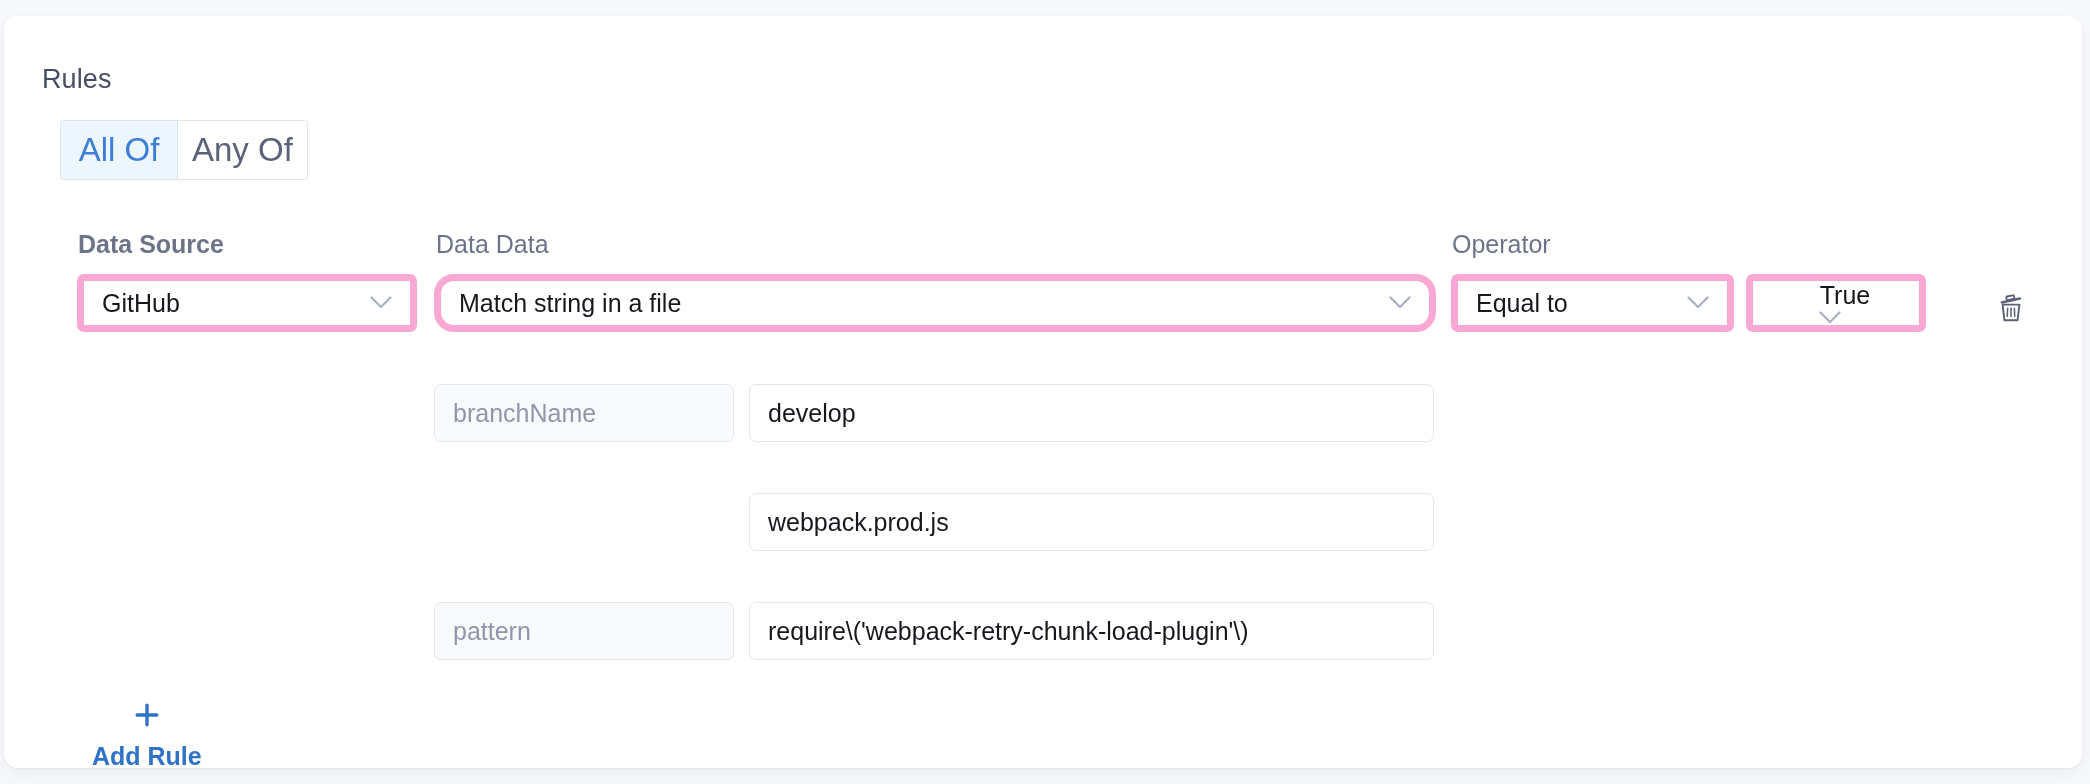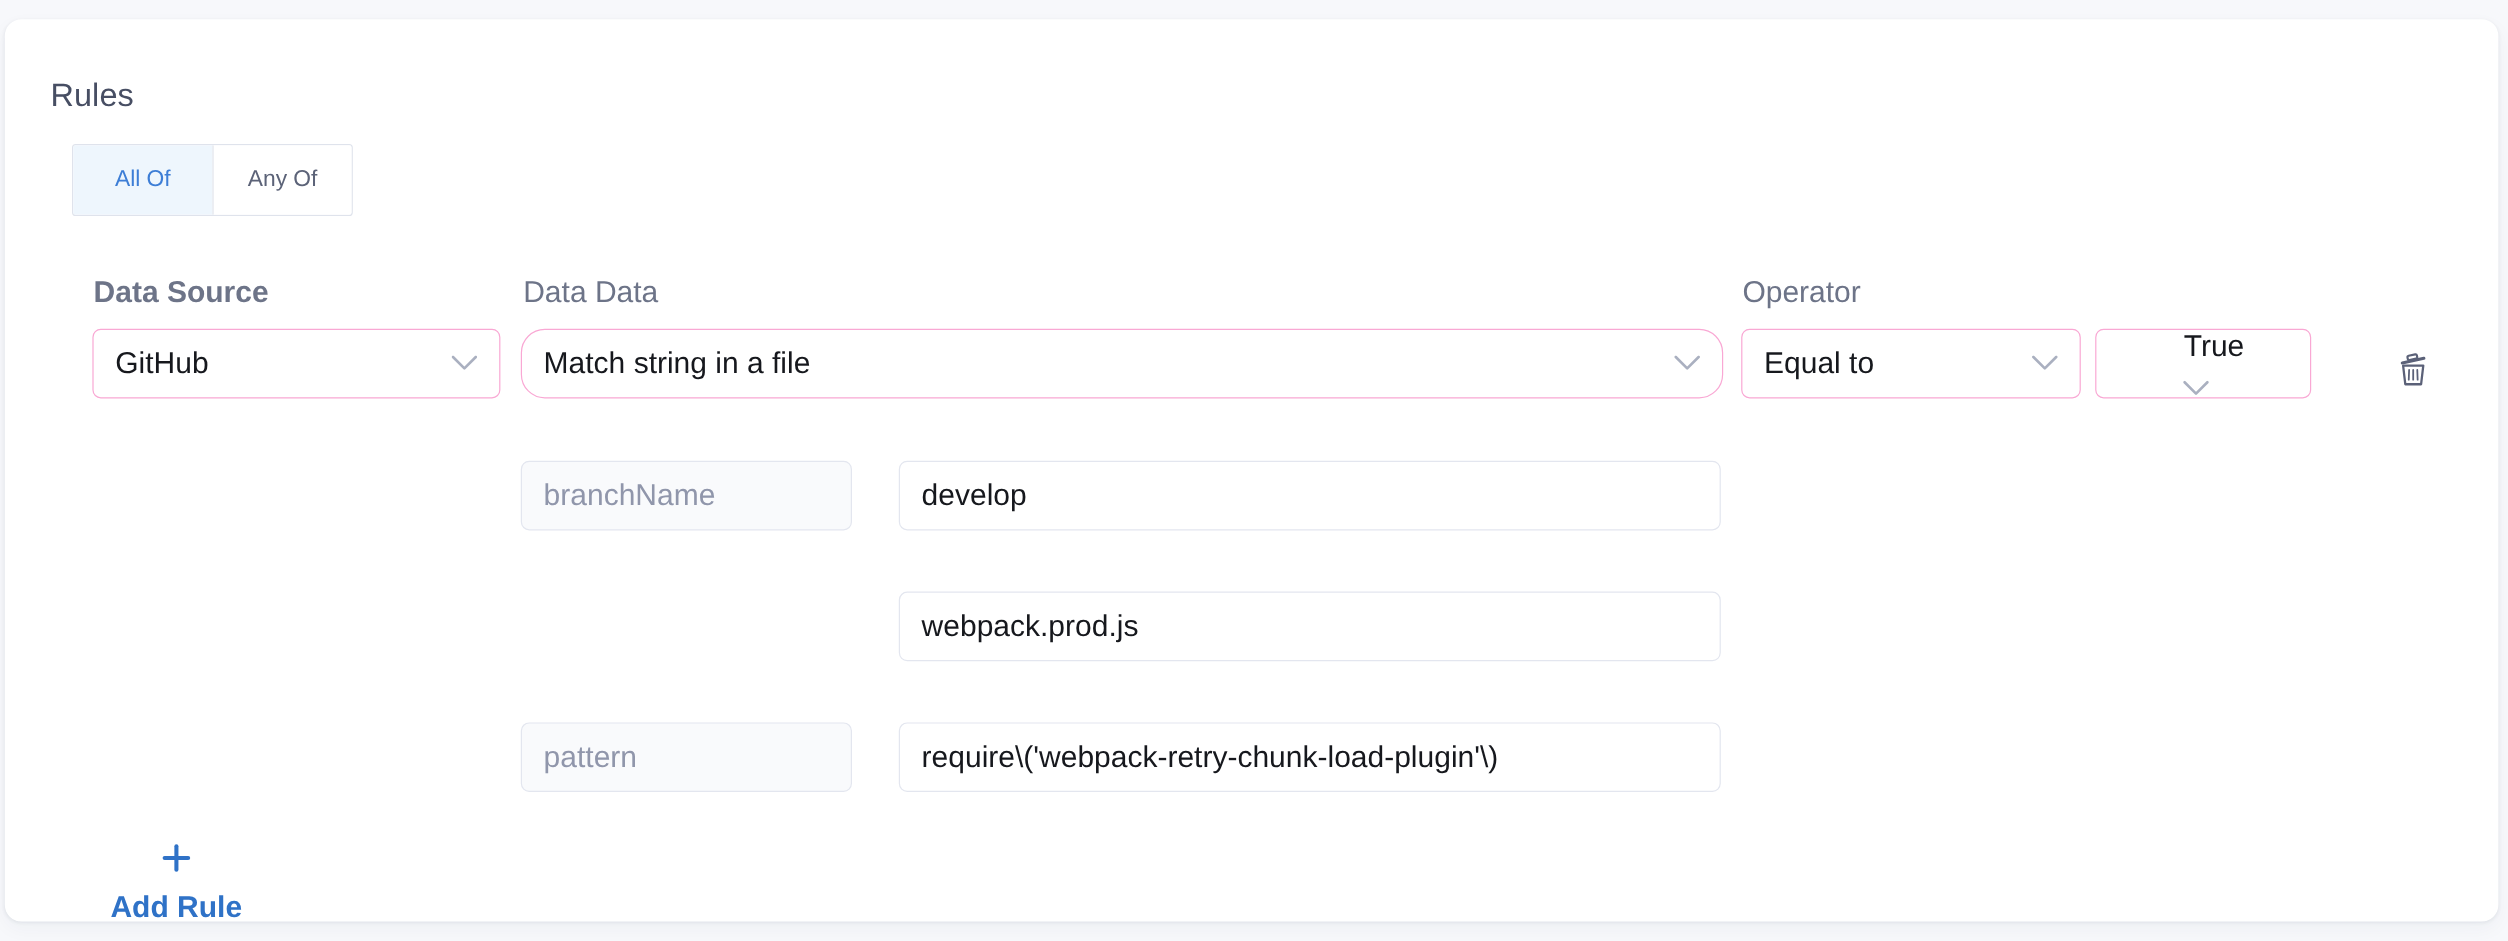--- a/index.html
+++ b/index.html
@@ -40,21 +40,21 @@
     left: 56px; top: 104px;
     display: flex;
     height: 60px;
     border: 1px solid #dfe3ec;
     border-radius: 3px;
     overflow: hidden;
     background: #fff;
   }
   .seg-btn {
     display: flex; align-items: center; justify-content: center;
-    font-size: 19px;
+    font-size: 33px;
     padding: 0 14px;
     min-width: 116px;
     color: #5c6378;
     background: #ffffff;
     cursor: pointer;
     user-select: none;
   }
   .seg-btn + .seg-btn { border-left: 1px solid #dfe3ec; }
   .seg-btn.active {
     background: #eef6fd;
@@ -70,21 +70,21 @@
   }
   .lbl-ds { left: 74px;   top: 214px; font-weight: bold; }
   .lbl-dp { left: 432px;  top: 214px; }
   .lbl-op { left: 1448px; top: 214px; }
 
   
   .ctrl {
     position: absolute;
     height: 58px;
     background: #ffffff;
-    border: 1px solid #f9a8d4;
+    border: 7px solid #f9a8d4;
     border-radius: 7px;
     display: flex;
     align-items: center;
     cursor: pointer;
   }
   .ctrl .val {
     font-size: 25px;
     color: #16181d;
     padding-left: 18px;
     white-space: nowrap;
@@ -122,21 +122,21 @@
 
   
   .param-row { position: absolute; left: 0; width: 100%; height: 58px; }
   #prow-0 { top: 368px; }
   #prow-1 { top: 477px; }
   #prow-2 { top: 586px; }
 
   .param-key {
     position: absolute;
     left: 430px;
-    width: 276px;
+    width: 300px;
     height: 58px;
     background: #f9fafc;
     border: 1px solid #e3e6ef;
     border-radius: 7px;
     display: flex; align-items: center;
     padding-left: 18px;
     font-size: 25px;
     color: #9096ab;
     white-space: nowrap;
     overflow: hidden;

